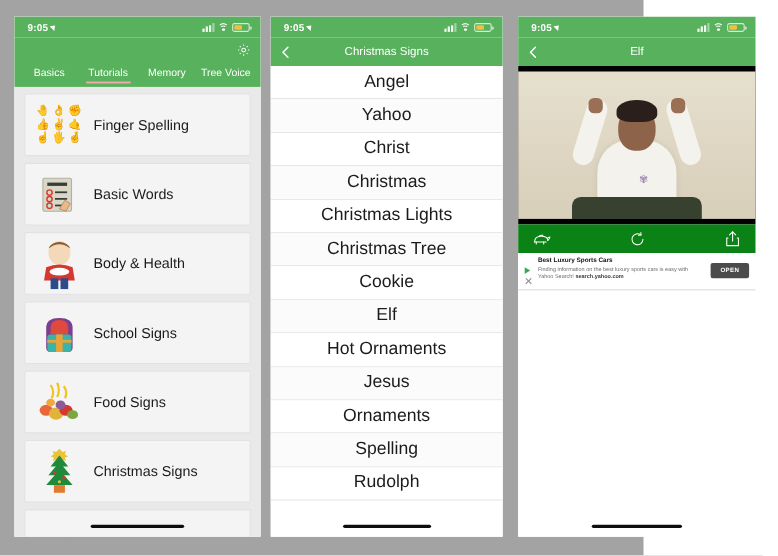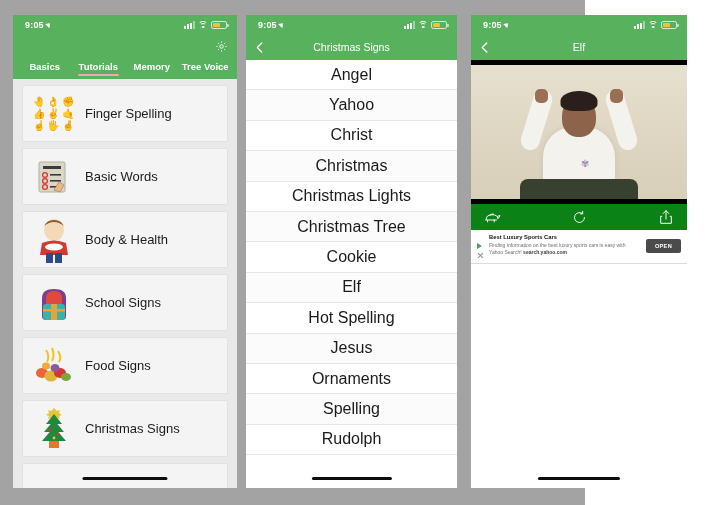--- a/index.html
+++ b/index.html
@@ -107,21 +107,20 @@
   .p1-head { background: #58b15c; height: 45px; position: relative; }
   .gear {
     position: absolute; right: 9px; top: 5px;
     width: 13px; height: 13px; cursor: pointer;
   }
   .tabs {
     position: absolute; bottom: 0; left: 0; right: 0;
     display: flex; align-items: center;
     padding: 0 5px 4px 5px;
     gap: 0;
-    font-weight: bold;
   }
   .tab {
     flex: 1;
     text-align: center;
     color: #ffffff;
     font-size: 9.5px;
     position: relative;
     padding-bottom: 3px;
     cursor: pointer;
     white-space: nowrap;
@@ -482,21 +481,21 @@
 
     <div class="p2-body">
       <div class="sign-row">Angel</div>
       <div class="sign-row">Yahoo</div>
       <div class="sign-row">Christ</div>
       <div class="sign-row">Christmas</div>
       <div class="sign-row">Christmas Lights</div>
       <div class="sign-row">Christmas Tree</div>
       <div class="sign-row">Cookie</div>
       <div class="sign-row">Elf</div>
-      <div class="sign-row">Hot Spelling</div>
+      <div class="sign-row">Hot Ornaments</div>
       <div class="sign-row">Jesus</div>
       <div class="sign-row">Ornaments</div>
       <div class="sign-row">Spelling</div>
       <div class="sign-row">Rudolph</div>
     </div>
 
     <div class="home-ind"></div>
   </div>
 
   <div class="phone" id="phone3">

